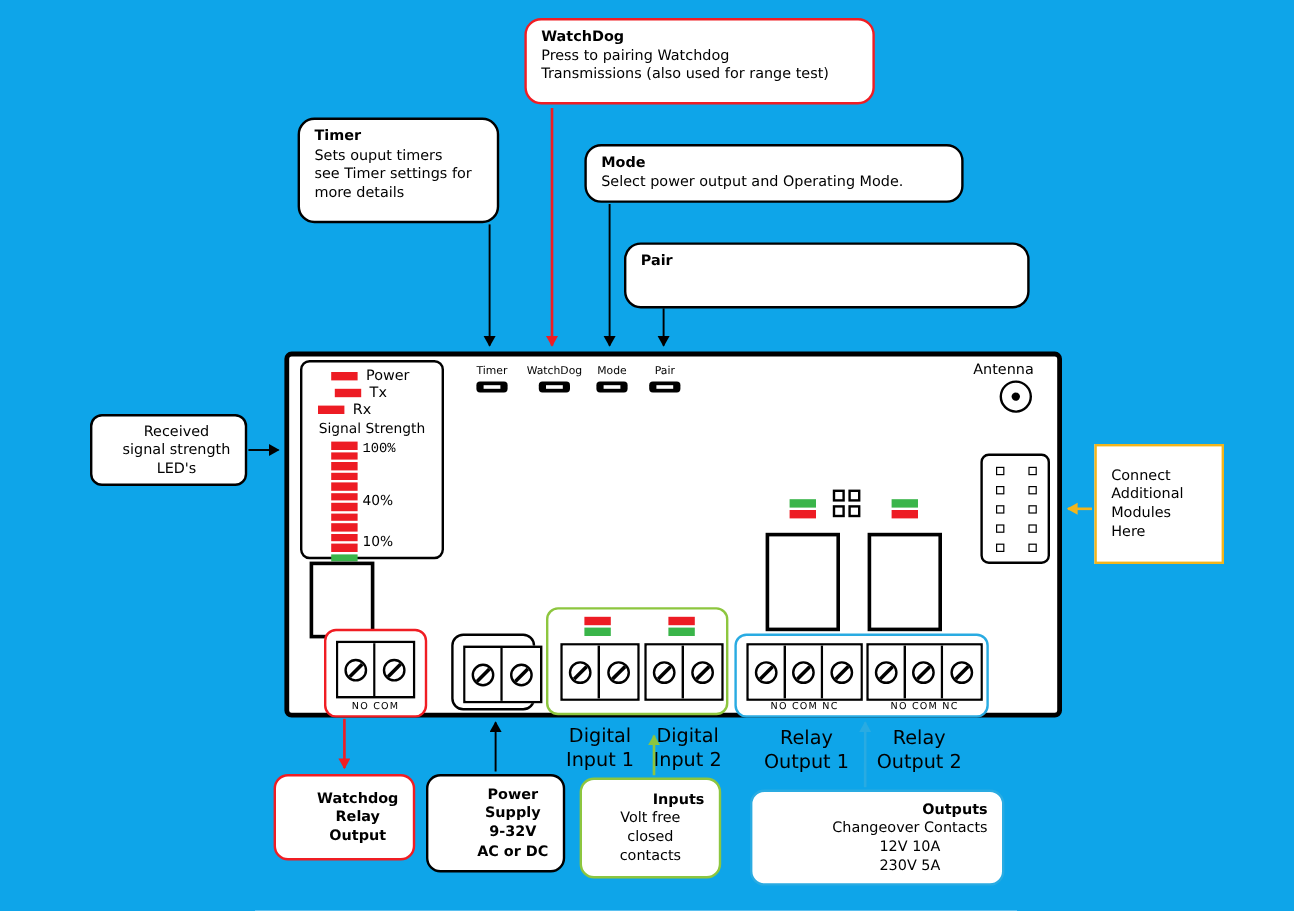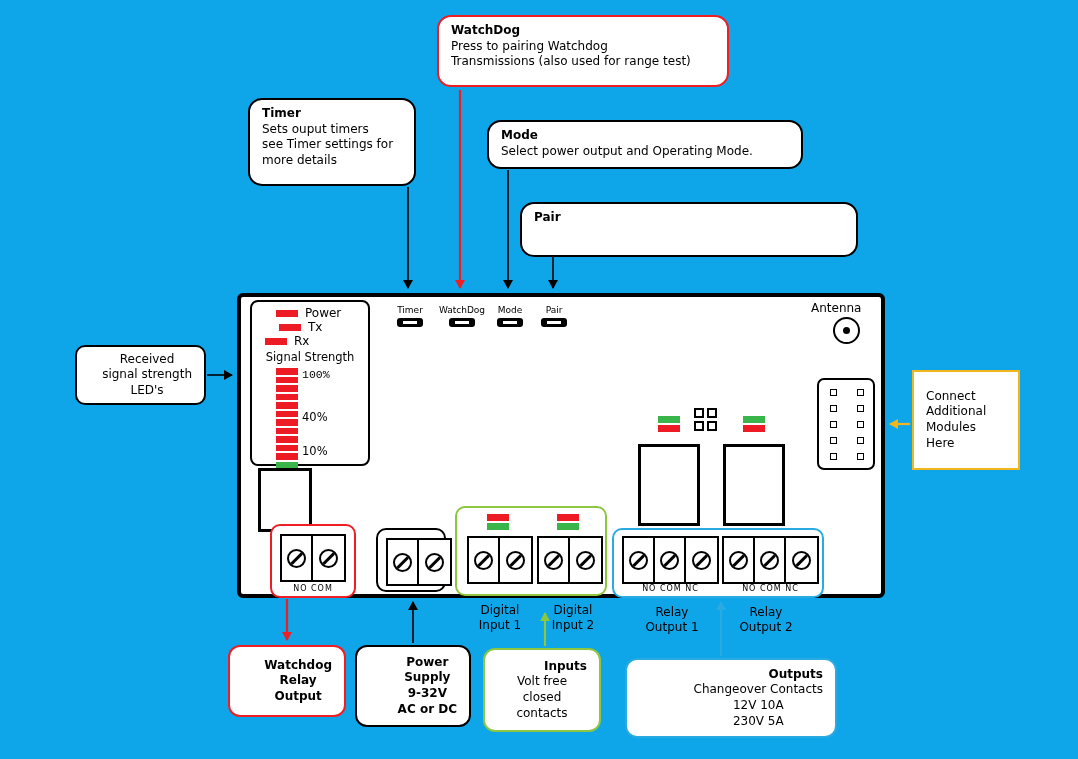--- a/index.html
+++ b/index.html
@@ -35,21 +35,21 @@
 .ledpair{position:absolute;display:flex;flex-direction:column;gap:2px}
 .pinhdr{position:absolute;display:grid;grid-template-columns:repeat(2,10px);grid-auto-rows:10px;gap:3px}
 .jpin{border:2.5px solid #000;background:#fff}
 .tgroup{position:absolute;background:#fff;border:2px solid #000;border-radius:10px}
 .tblock{position:absolute;display:flex;border:2px solid #000;background:#fff}
 .cell{width:31px;height:44px;display:flex;align-items:center;justify-content:center;border-right:2px solid #000;background:#fff}
 .cell:last-child{border-right:none}
 .screw{width:19px;height:19px;border:2px solid #000;border-radius:50%;position:relative;overflow:hidden}
 .screw::after{content:"";position:absolute;left:50%;top:50%;width:2.5px;height:26px;background:#000;transform:translate(-50%,-50%) rotate(45deg)}
 .tlabel{position:absolute;left:0;width:100%;text-align:center;font-size:8px;letter-spacing:1px;white-space:nowrap}
-.portlabel{position:absolute;z-index:2;font-size:12px;line-height:1.25;text-align:center;white-space:pre-line}
+.portlabel{position:absolute;z-index:2;font-size:16px;line-height:1.25;text-align:center;white-space:pre-line}
 </style>
 </head>
 <body>
 
 <div class="canvas">
 
   <svg class="arrows" width="1078" height="759">
     <defs>
       <marker id="m-black" markerUnits="userSpaceOnUse" markerWidth="11" markerHeight="11" refX="8" refY="5" orient="auto">
         <path d="M0,0 L9,5 L0,10 Z" fill="#000000"></path>

